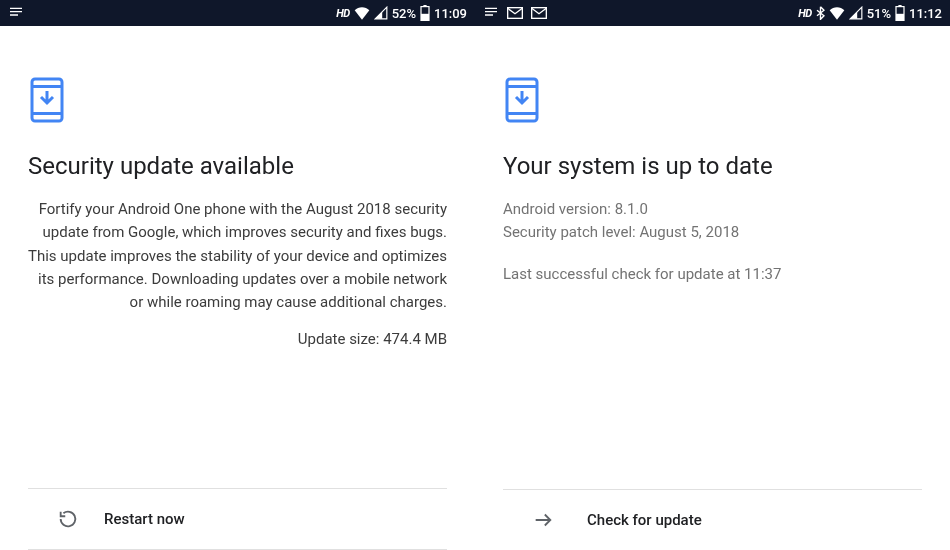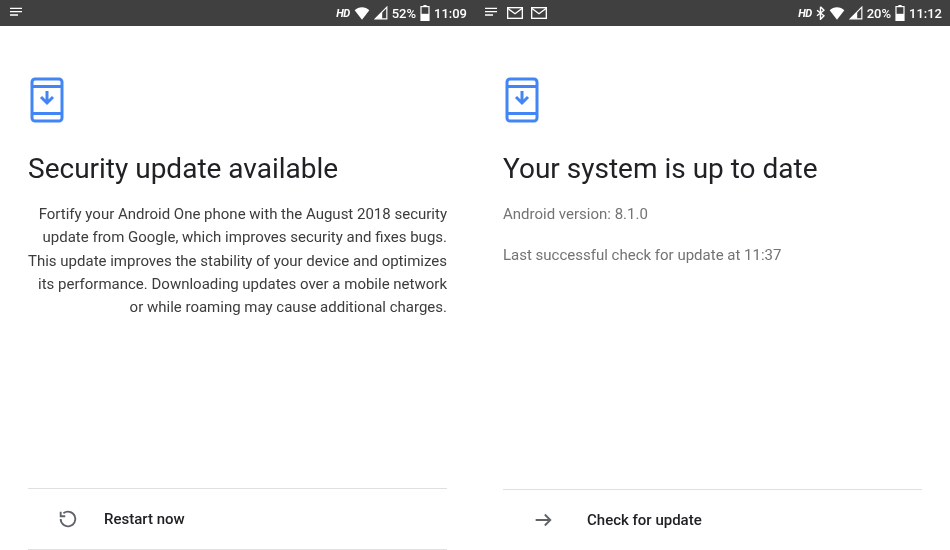--- a/index.html
+++ b/index.html
@@ -13,21 +13,21 @@
   }
   .phone {
     width: 475px;
     height: 550px;
     background: #fff;
     display: flex;
     flex-direction: column;
   }
   .status-bar {
     height: 26px;
-    background: #404040;
+    background: #0f172a;
     color: #fff;
     display: flex;
     align-items: center;
     justify-content: space-between;
     padding: 0 8px;
     font-size: 13px;
     font-weight: 500;
   }
   .status-left {
     display: flex;
@@ -45,21 +45,21 @@
     justify-content: center;
   }
   .content {
     padding: 50px 28px 0 28px;
     flex: 1;
   }
   .phone-icon {
     margin-bottom: 24px;
   }
   .title {
-    font-size: 28px;
+    font-size: 24px;
     font-weight: 400;
     color: #202124;
     margin-bottom: 18px;
   }
   .body-text {
     font-size: 15px;
     color: #3c3c3c;
     line-height: 1.55;
     margin-bottom: 14px;
     text-align: right;
@@ -139,20 +139,21 @@
     <div class="phone-icon">
       <svg width="38" height="48" viewBox="0 0 24 32" fill="none" stroke="#4285f4" stroke-width="2">
         <rect x="2" y="2" width="20" height="28" rx="2"></rect>
         <line x1="2" y1="7" x2="22" y2="7"></line>
         <line x1="2" y1="25" x2="22" y2="25"></line>
         <path d="M12 10v8M8 14l4 4 4-4" stroke="#4285f4" fill="none"></path>
       </svg>
     </div>
     <h1 class="title">Security update available</h1>
     <p class="body-text">Fortify your Android One phone with the August 2018 security update from Google, which improves security and fixes bugs. This update improves the stability of your device and optimizes its performance. Downloading updates over a mobile network or while roaming may cause additional charges.</p>
+    <p class="body-text">Update size: 474.4 MB</p>
   </div>
 
   <div class="action-wrap">
     <div class="action-row bordered-bottom" style="margin: 0 28px;">
       <span class="action-icon">
         <svg width="22" height="22" viewBox="0 0 24 24" fill="none" stroke="#5f6368" stroke-width="2">
             <path d="M4 12a8 8 0 1 0 3-6.3"></path>
             <path d="M4 4v5h5"></path>
           </svg>
       </span>
@@ -193,21 +194,21 @@
         <svg width="16" height="14" viewBox="0 0 24 20" fill="#fff">
             <path d="M12 20L1 6c6-6 16-6 22 0L12 20z"></path>
           </svg>
       </span>
       <span class="status-icon">
         <svg width="14" height="14" viewBox="0 0 24 24">
             <path d="M2 22L22 2v20H2z" fill="none" stroke="#fff" stroke-width="2"></path>
             <path d="M2 22L14 10v12H2z" fill="#fff"></path>
           </svg>
       </span>
-      <span>20%</span>
+      <span>51%</span>
       <span class="status-icon">
         <svg width="10" height="16" viewBox="0 0 12 20" fill="#fff">
             <rect x="4" y="0" width="4" height="2"></rect>
             <rect x="1" y="2" width="10" height="18" fill="none" stroke="#fff" stroke-width="1.5"></rect>
             <rect x="1" y="11" width="10" height="9"></rect>
           </svg>
       </span>
       <span>11:12</span>
     </div>
   </div>
@@ -216,20 +217,21 @@
     <div class="phone-icon">
       <svg width="38" height="48" viewBox="0 0 24 32" fill="none" stroke="#4285f4" stroke-width="2">
         <rect x="2" y="2" width="20" height="28" rx="2"></rect>
         <line x1="2" y1="7" x2="22" y2="7"></line>
         <line x1="2" y1="25" x2="22" y2="25"></line>
         <path d="M12 10v8M8 14l4 4 4-4" stroke="#4285f4" fill="none"></path>
       </svg>
     </div>
     <h1 class="title">Your system is up to date</h1>
     <p class="body-line">Android version: 8.1.0</p>
+    <p class="body-line">Security patch level: August 5, 2018</p>
     <div class="spacer-block"></div>
     <p class="body-line">Last successful check for update at 11:37</p>
   </div>
 
   <div class="action-wrap">
     <div class="action-row" style="margin: 0 28px 0 28px; border-top:1px solid #e0e0e0;gap:32px;">
       <span class="action-icon">
         <svg width="22" height="22" viewBox="0 0 24 24" fill="none" stroke="#5f6368" stroke-width="2">
             <path d="M4 12h16M14 6l6 6-6 6"></path>
           </svg>

